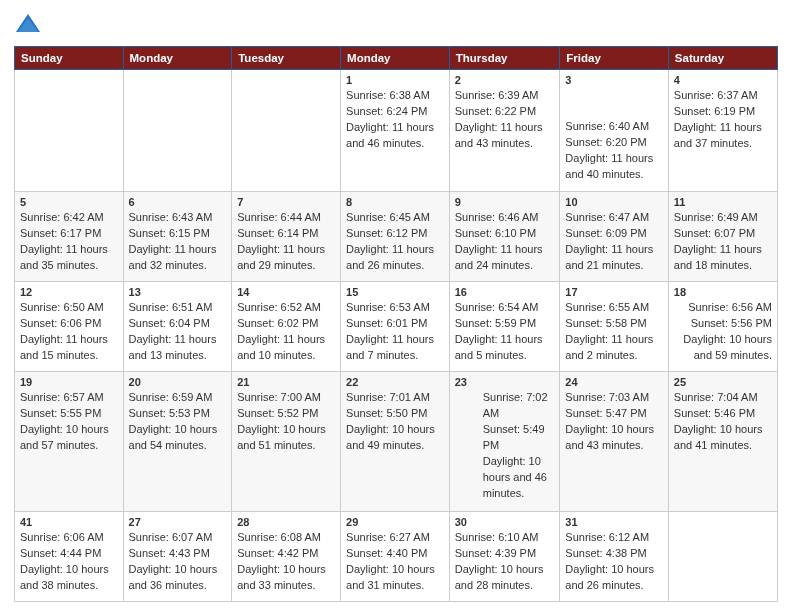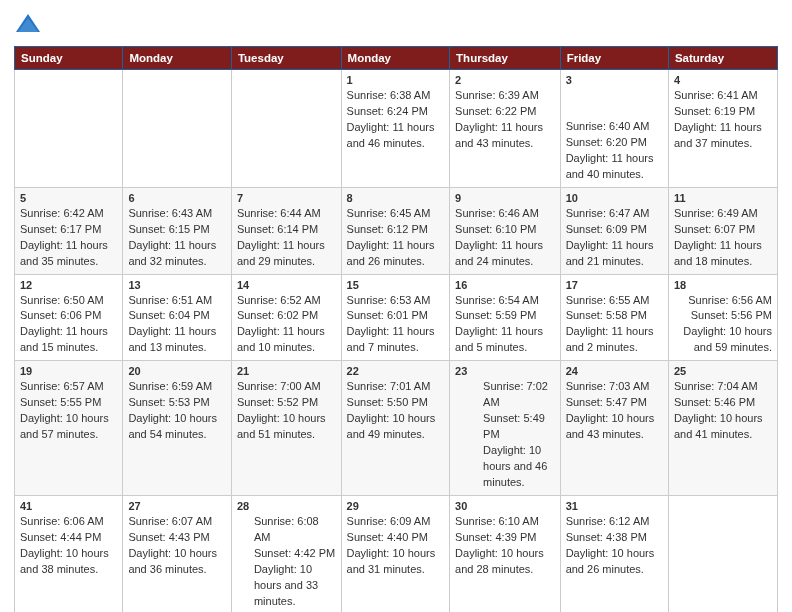--- a/index.html
+++ b/index.html
@@ -153,21 +153,21 @@
 Daylight: 11 hours and 43 minutes.</div>
           </td>
           <td>
             <span class="day-num">3</span>
             <div class="day-info" style="white-space: pre-line; margin-top: 33px;">Sunrise: 6:40 AM
 Sunset: 6:20 PM
 Daylight: 11 hours and 40 minutes.</div>
           </td>
           <td>
             <span class="day-num">4</span>
-            <div class="day-info" style="white-space: pre-line;">Sunrise: 6:41 AM
+            <div class="day-info" style="white-space: pre-line;">Sunrise: 6:37 AM
 Sunset: 6:19 PM
 Daylight: 11 hours and 37 minutes.</div>
           </td>
         </tr>
         <tr>
           <td>
             <span class="day-num">5</span>
             <div class="day-info" style="white-space: pre-line;">Sunrise: 6:42 AM
 Sunset: 6:17 PM
 Daylight: 11 hours and 35 minutes.</div>
@@ -305,27 +305,27 @@
 Daylight: 10 hours and 38 minutes.</div>
           </td>
           <td>
             <span class="day-num">27</span>
             <div class="day-info" style="white-space: pre-line;">Sunrise: 6:07 AM
 Sunset: 4:43 PM
 Daylight: 10 hours and 36 minutes.</div>
           </td>
           <td>
             <span class="day-num">28</span>
-            <div class="day-info" style="white-space: pre-line; margin-left: 17px;">Sunrise: 6:08 AM
+            <div class="day-info" style="white-space: pre-line;">Sunrise: 6:08 AM
 Sunset: 4:42 PM
 Daylight: 10 hours and 33 minutes.</div>
           </td>
           <td>
             <span class="day-num">29</span>
-            <div class="day-info" style="white-space: pre-line;">Sunrise: 6:09 AM
+            <div class="day-info" style="white-space: pre-line;">Sunrise: 6:27 AM
 Sunset: 4:40 PM
 Daylight: 10 hours and 31 minutes.</div>
           </td>
           <td>
             <span class="day-num">30</span>
             <div class="day-info" style="white-space: pre-line;">Sunrise: 6:10 AM
 Sunset: 4:39 PM
 Daylight: 10 hours and 28 minutes.</div>
           </td>
           <td>

